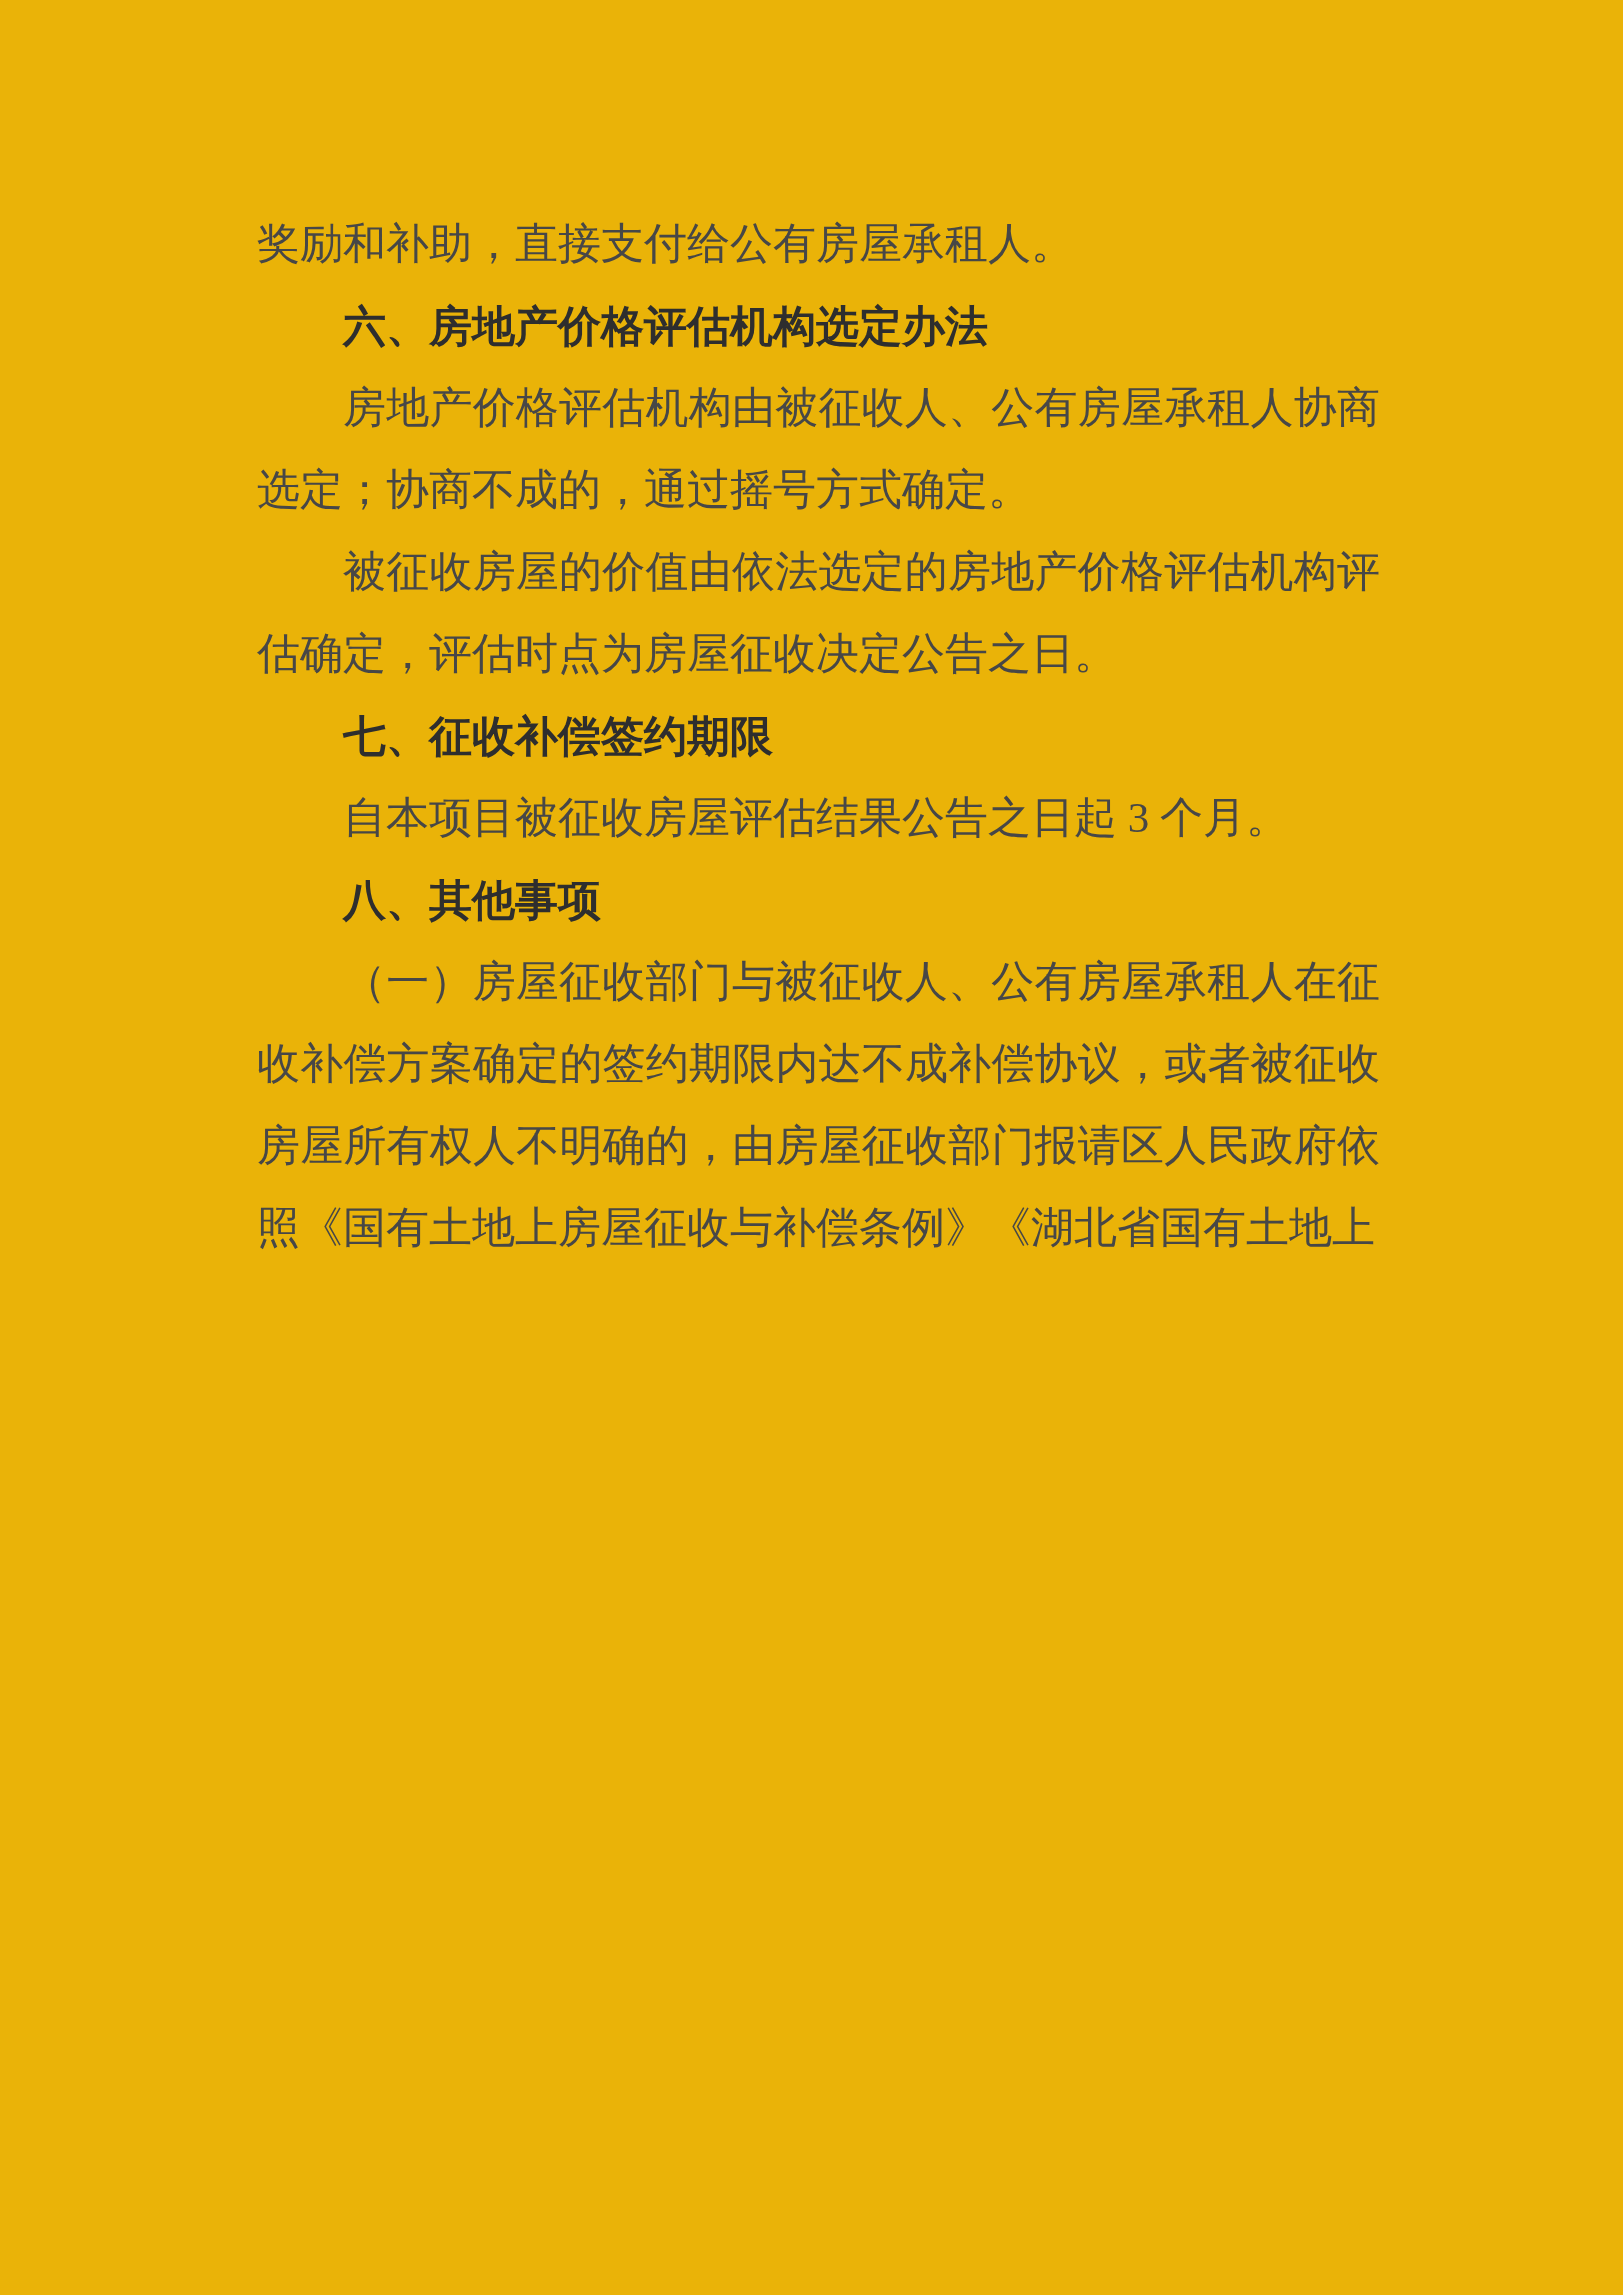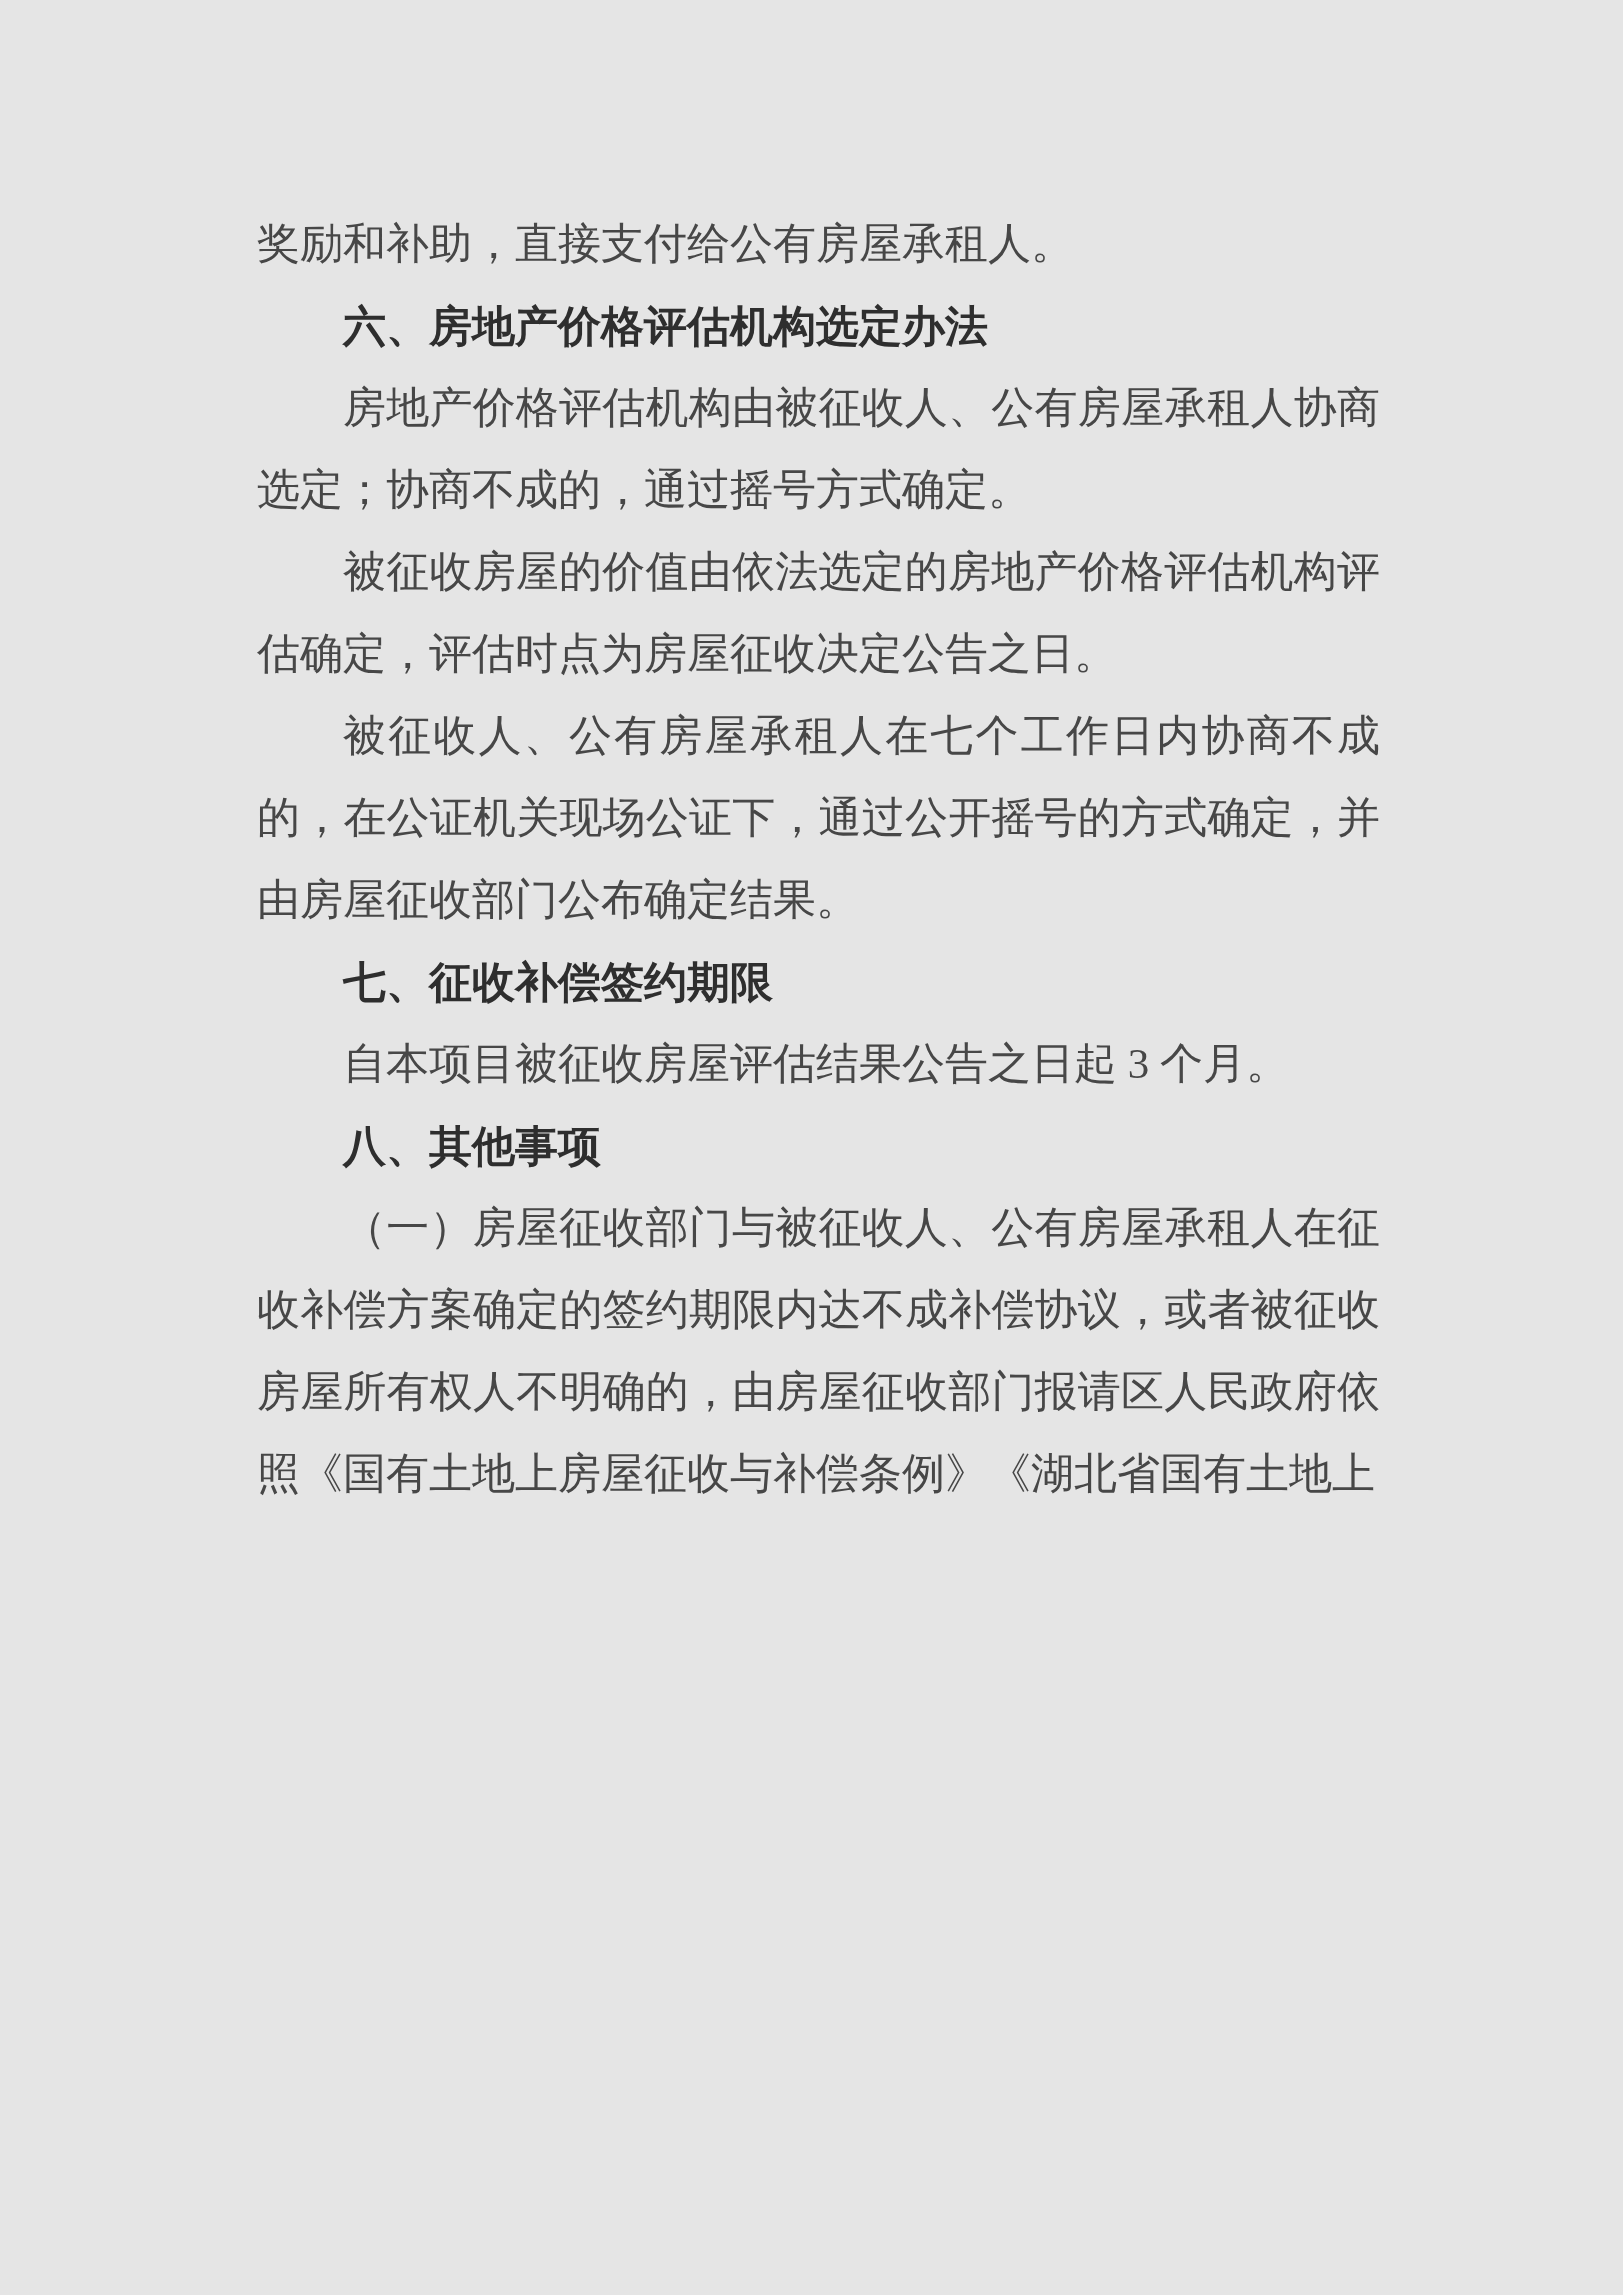--- a/index.html
+++ b/index.html
@@ -6,21 +6,21 @@
   html, body {
     margin: 0;
     padding: 0;
     background: #888;
   }
   .page {
     position: relative;
     width: 1623px;
     height: 2295px;
     margin: 0 auto;
-    background: #e5e5e5;
+    background: #eab308;
     overflow: hidden;
     font-family: "Liberation Serif", "DejaVu Serif", serif;
   }
   .text-block {
     position: absolute;
     left: 257px;
     top: 203px;
     width: 1123px;
   }
   .para {
@@ -73,21 +73,20 @@
 
     <p class="para continuation">奖励和补助，直接支付给公有房屋承租人。</p>
 
     <h2 class="para heading">六、房地产价格评估机构选定办法</h2>
 
     <p class="para indent">房地产价格评估机构由被征收人、公有房屋承租人协商选定；协商不成的，通过摇号方式确定。</p>
 
     <p class="para indent">被征收房屋的价值由依法选定的房地产价格评估机构评估确定，评估时点为房屋征收决定公告之日。</p>
 
 
-    <p class="para indent">被征收人、公有房屋承租人在七个工作日内协商不成的，在公证机关现场公证下，通过公开摇号的方式确定，并由房屋征收部门公布确定结果。</p>
 
     <h2 class="para heading">七、征收补偿签约期限</h2>
 
     <p class="para indent">自本项目被征收房屋评估结果公告之日起 3 个月。</p>
 
     <h2 class="para heading">八、其他事项</h2>
 
     <p class="para indent">（一）房屋征收部门与被征收人、公有房屋承租人在征收补偿方案确定的签约期限内达不成补偿协议，或者被征收房屋所有权人不明确的，由房屋征收部门报请区人民政府依照《国有土地上房屋征收与补偿条例》《湖北省国有土地上</p>
 
   </main>

